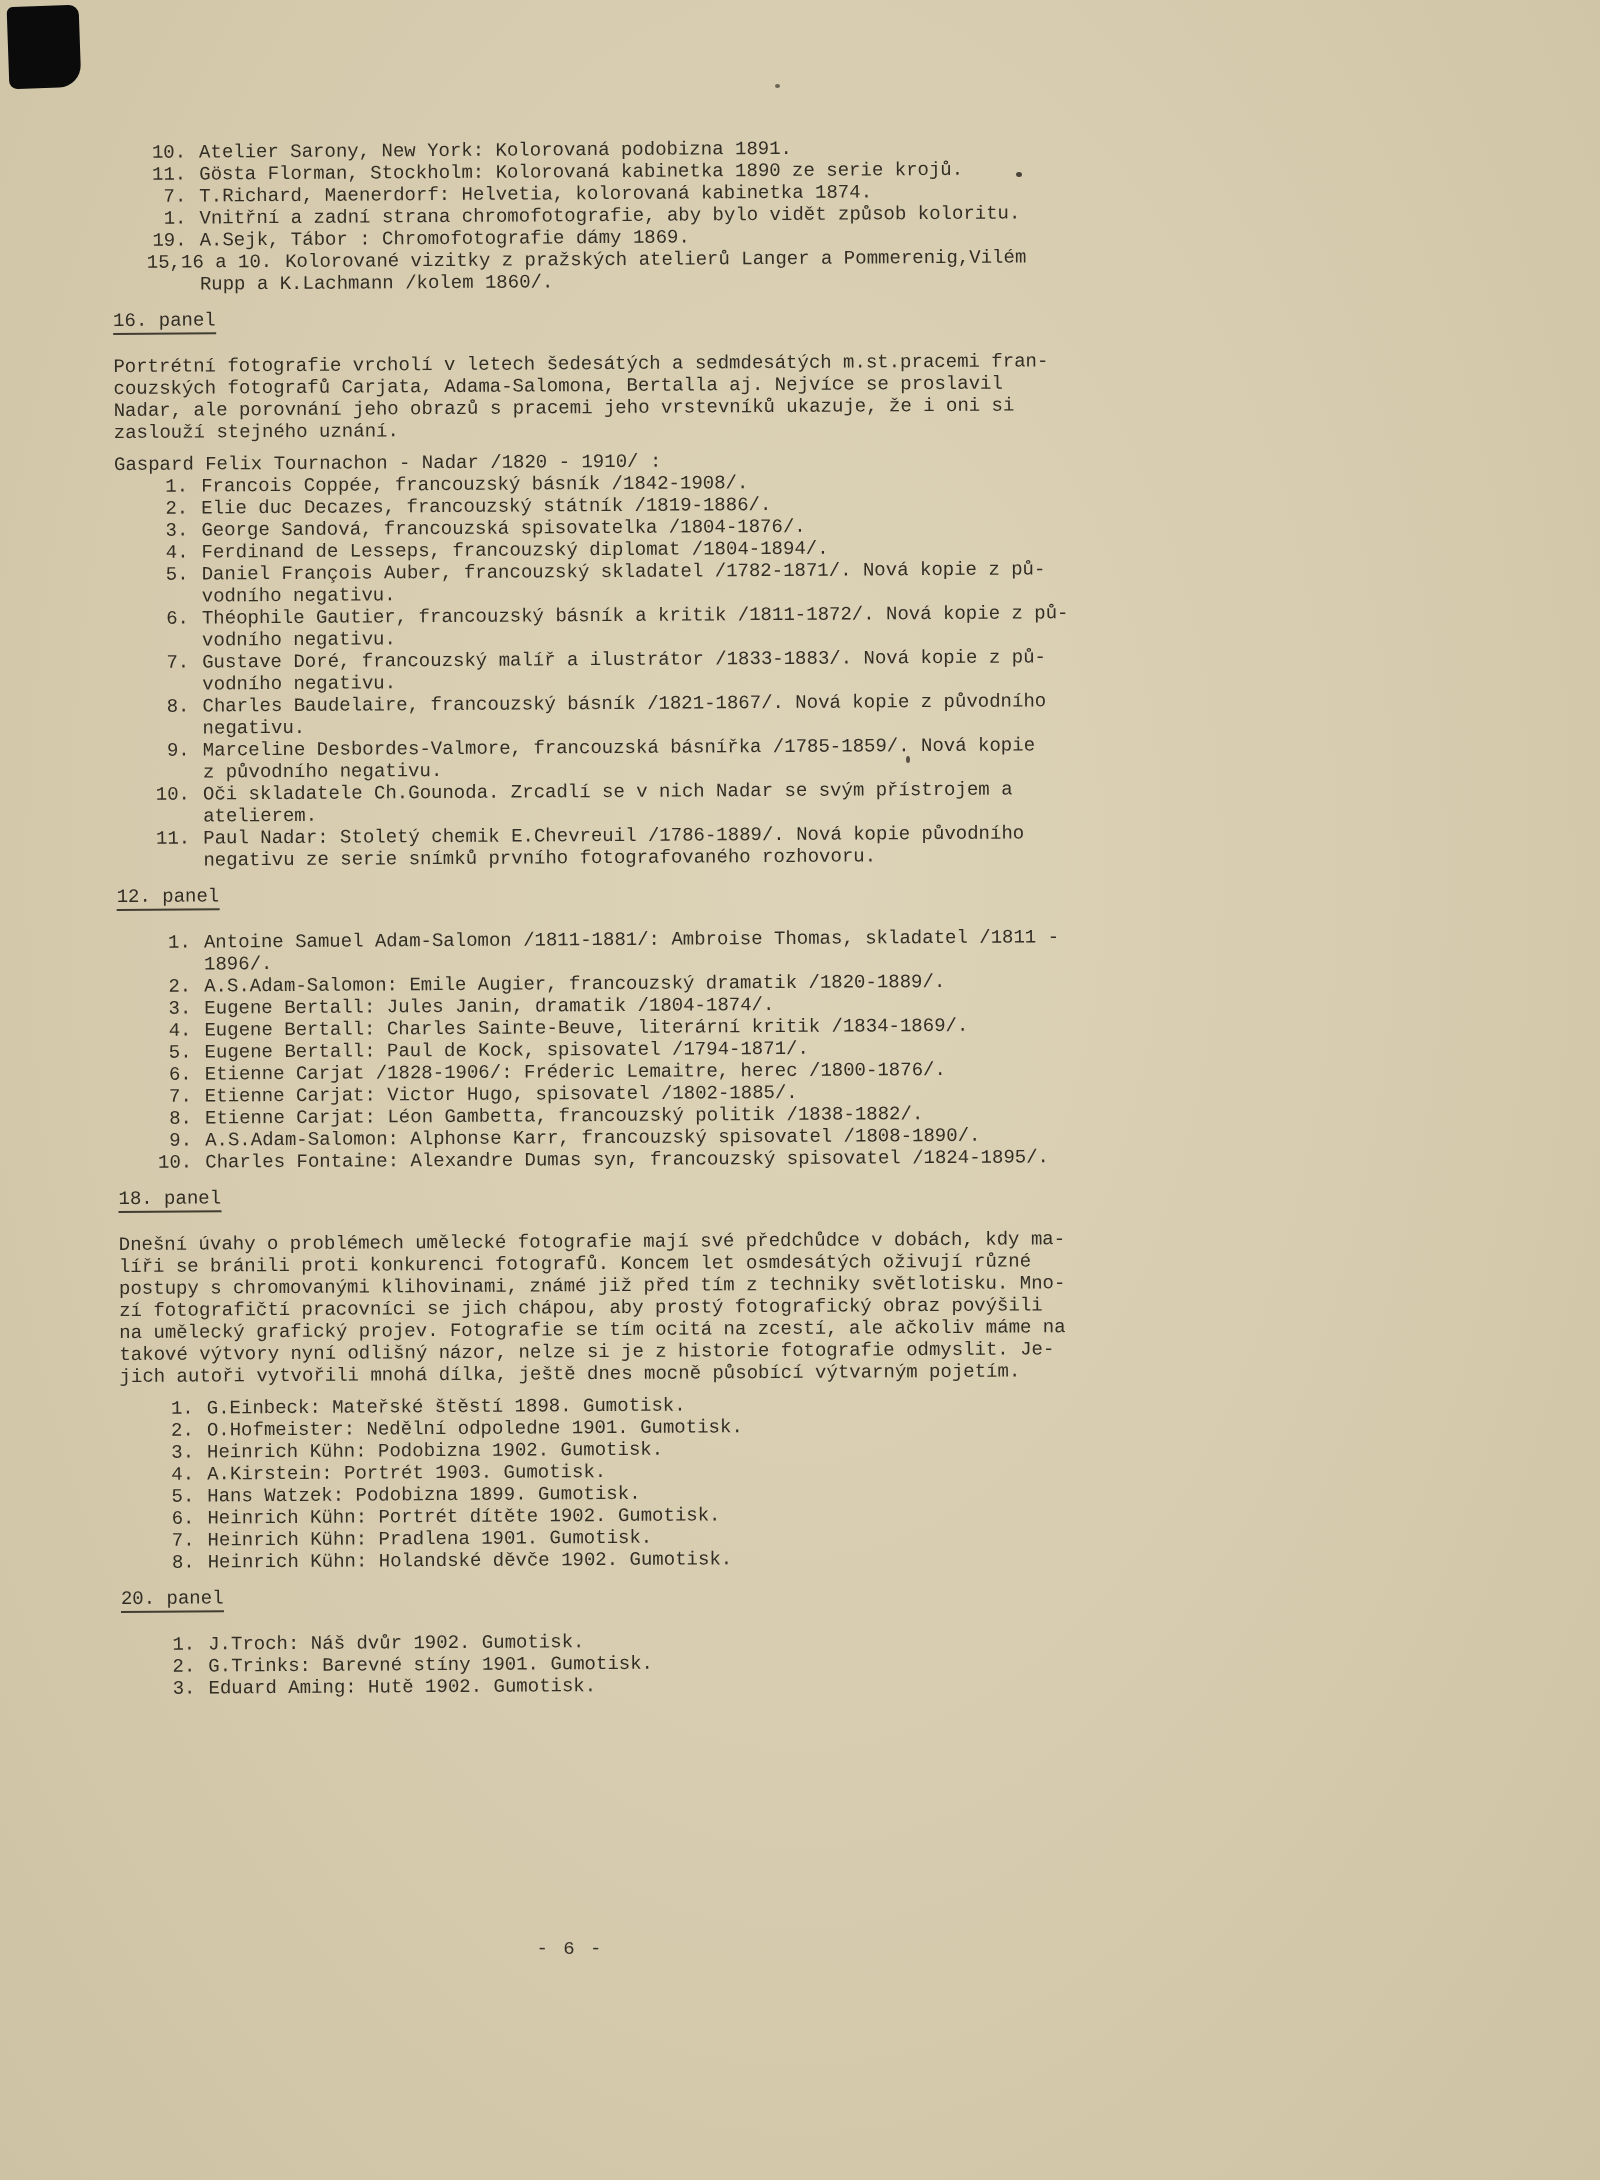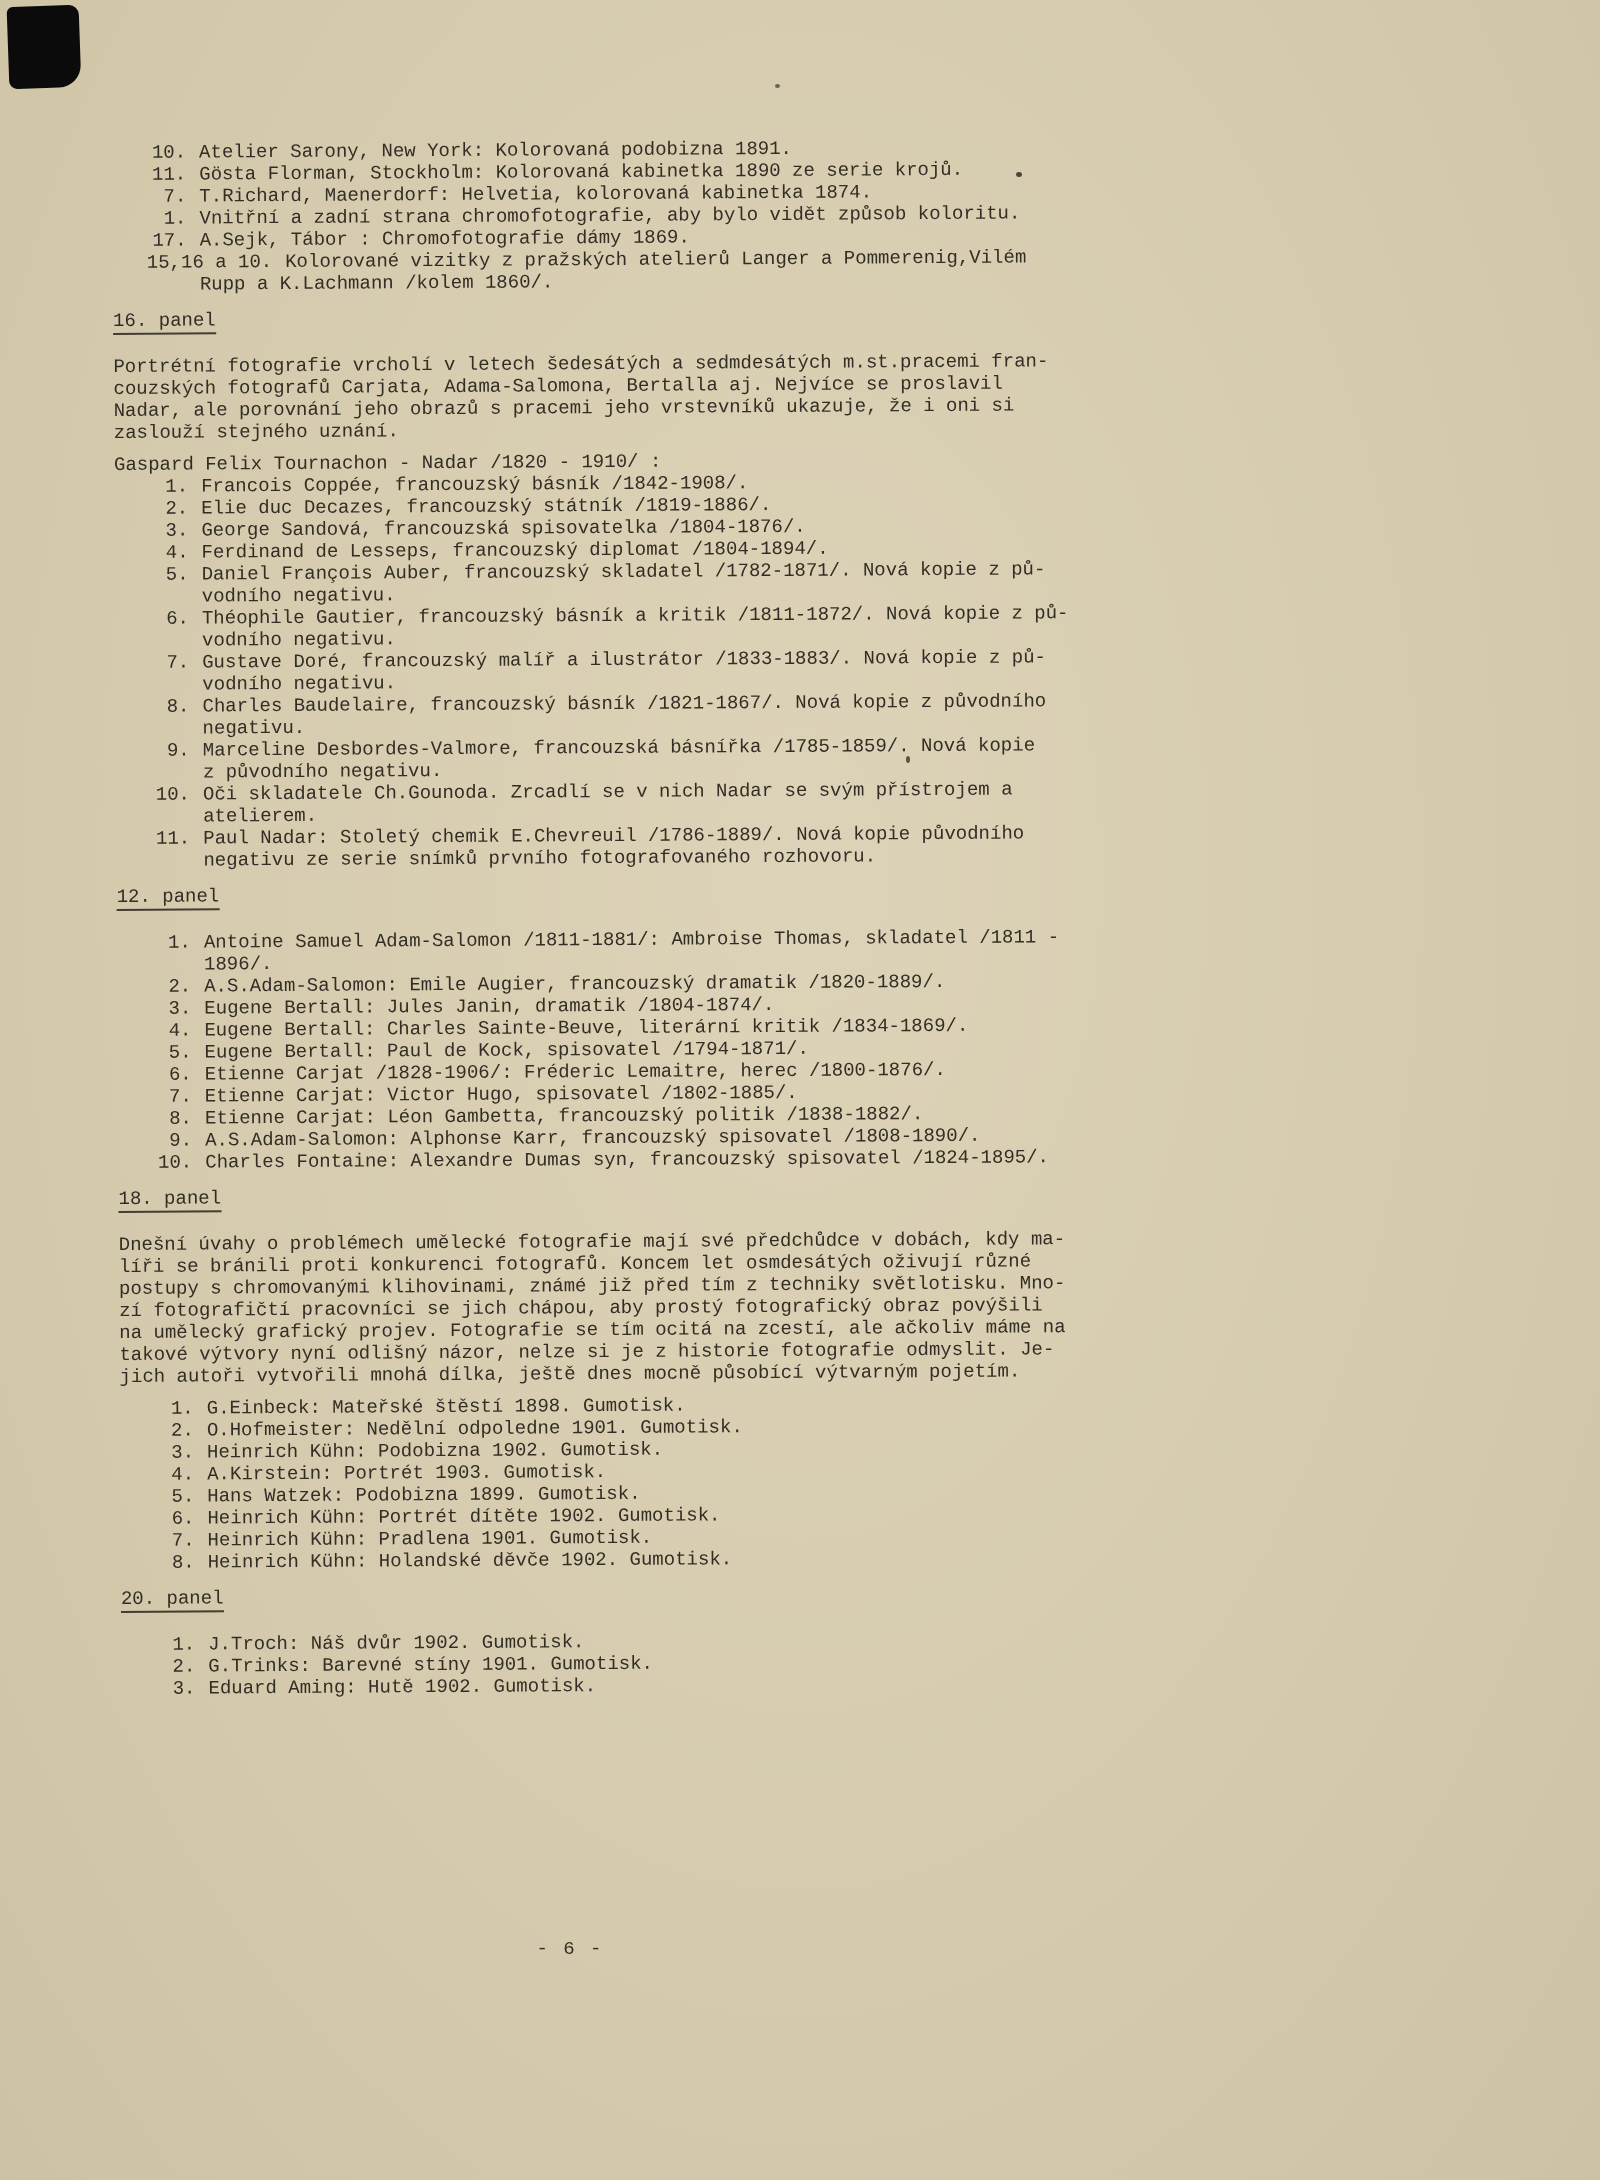--- a/index.html
+++ b/index.html
@@ -101,21 +101,21 @@
     <section class="list">
 
         <div class="li"><span class="num">10.</span><span class="txt">Atelier Sarony, New York: Kolorovaná podobizna 1891.</span></div>
 
         <div class="li"><span class="num">11.</span><span class="txt">Gösta Florman, Stockholm: Kolorovaná kabinetka 1890 ze serie krojů.</span></div>
 
         <div class="li"><span class="num">7.</span><span class="txt">T.Richard, Maenerdorf: Helvetia, kolorovaná kabinetka 1874.</span></div>
 
         <div class="li"><span class="num">1.</span><span class="txt">Vnitřní a zadní strana chromofotografie, aby bylo vidět způsob koloritu.</span></div>
 
-        <div class="li"><span class="num">17.</span><span class="txt">A.Sejk, Tábor : Chromofotografie dámy 1869.</span></div>
+        <div class="li"><span class="num">19.</span><span class="txt">A.Sejk, Tábor : Chromofotografie dámy 1869.</span></div>
 
         <div class="li"><span class="num">15,16 a 10.</span><span class="txt">Kolorované vizitky z pražských atelierů Langer a Pommerenig,Vilém
 Rupp a K.Lachmann /kolem 1860/.</span></div>
       </section>
 
     <h2 class="heading"><span class="u">16. panel</span></h2>
     <p class="para">Portrétní fotografie vrcholí v letech šedesátých a sedmdesátých m.st.pracemi fran-
 couzských fotografů Carjata, Adama-Salomona, Bertalla aj. Nejvíce se proslavil
 Nadar, ale porovnání jeho obrazů s pracemi jeho vrstevníků ukazuje, že i oni si
 zaslouží stejného uznání.</p>

